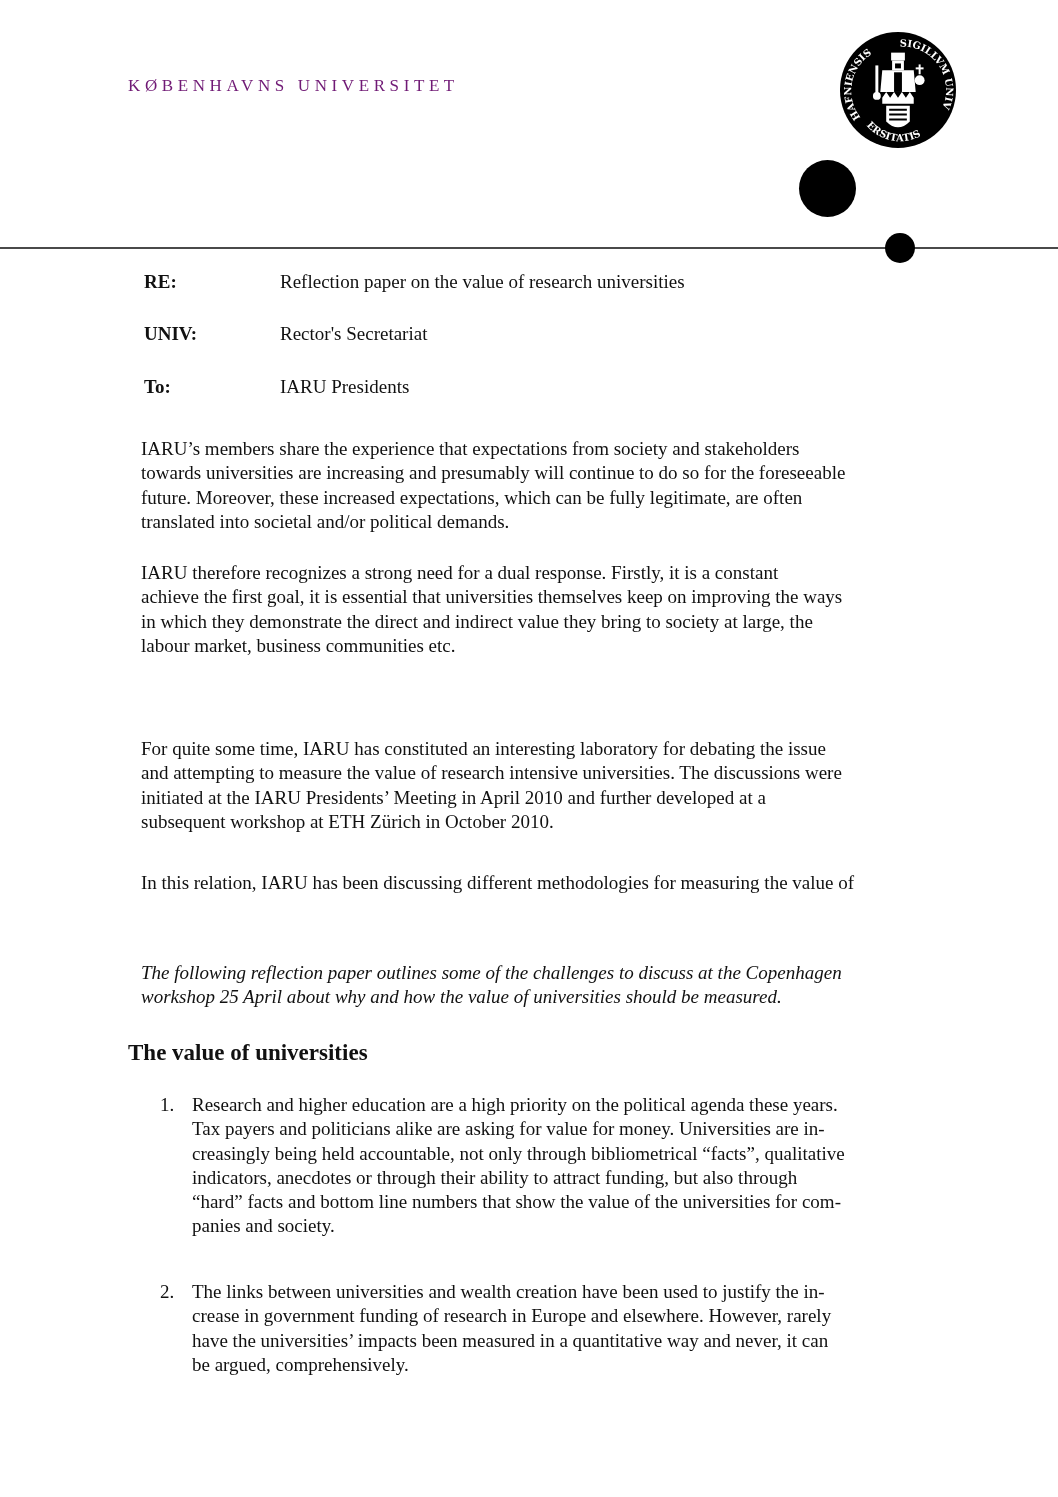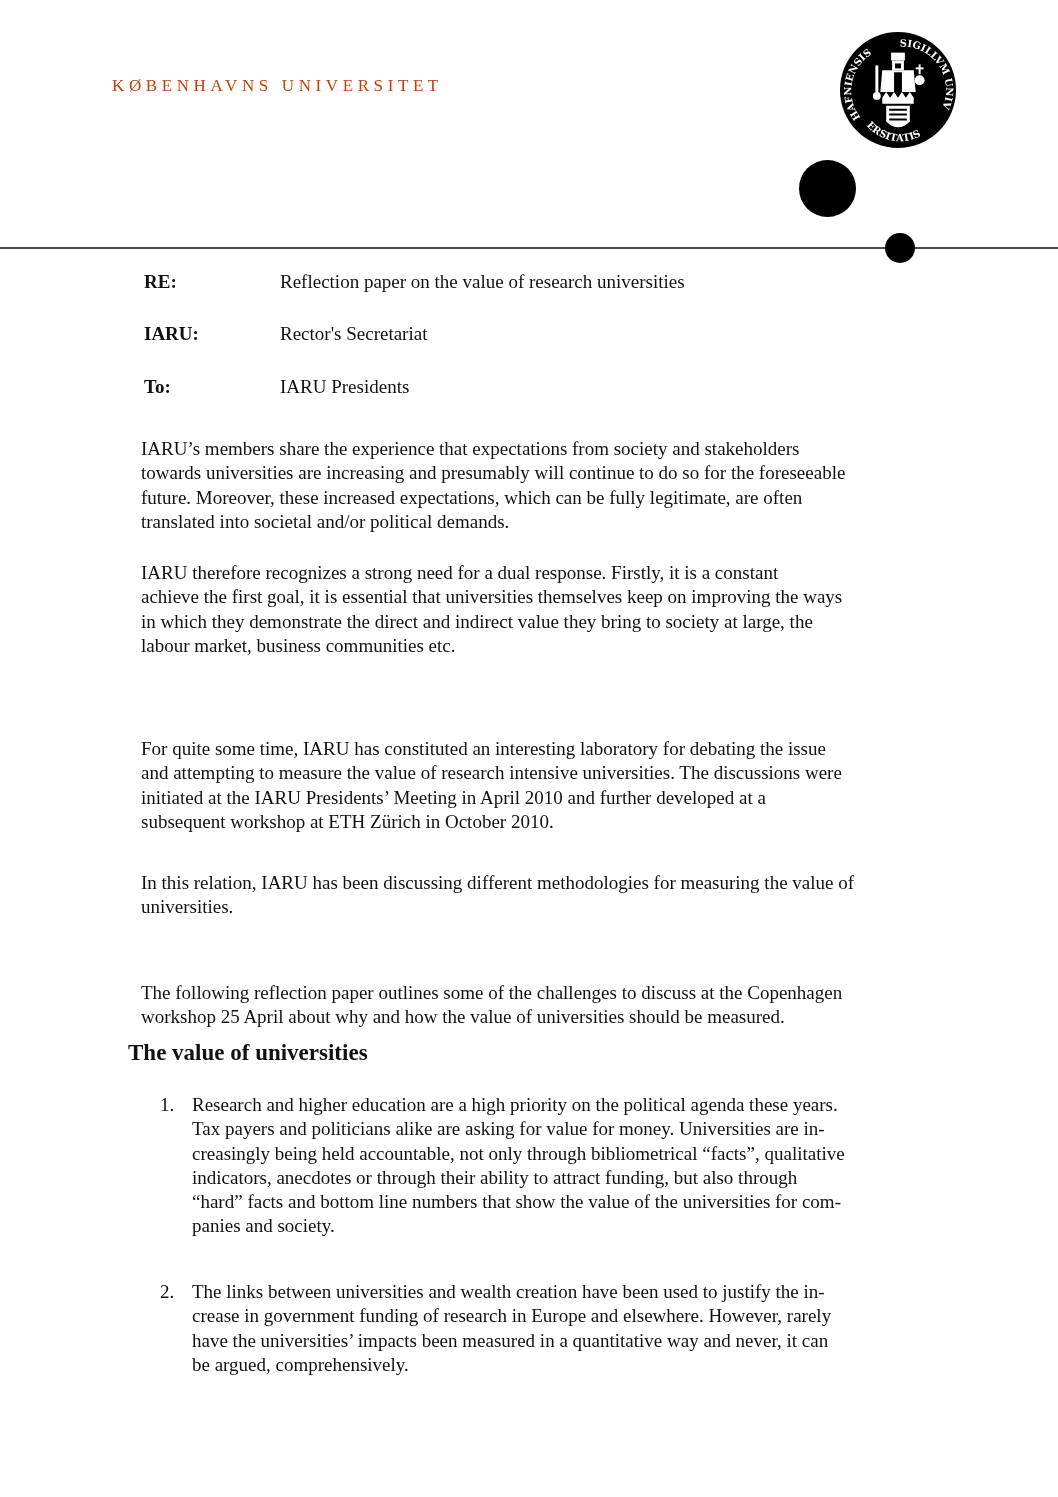--- a/index.html
+++ b/index.html
@@ -1,19 +1,19 @@
 <!DOCTYPE html>
 <html><head>
   <meta charset="utf-8">
   <style>
     html, body { margin: 0; padding: 0; background: #ffffff; }
     body { width: 1058px; height: 1497px; position: relative; overflow: hidden;
            font-family: "Liberation Serif", "DejaVu Serif", serif; color: #111; }
-    .univ-name { position: absolute; left: 112px; top: 76px; font-size: 17px;
-                 letter-spacing: 4.6px; color: #c2410c; }
+    .univ-name { position: absolute; left: 128px; top: 76px; font-size: 17px;
+                 letter-spacing: 4.6px; color: #701a75; }
     .seal { position: absolute; left: 839px; top: 31px; width: 118px; height: 118px; }
     .dot-large { position: absolute; left: 799px; top: 160px; width: 57px; height: 57px;
                  border-radius: 50%; background: #000; }
     .rule { position: absolute; left: 0; top: 247px; width: 1058px; height: 2px; background: #4a4a4a; }
     .dot-small { position: absolute; left: 885px; top: 233px; width: 30px; height: 30px;
                  border-radius: 50%; background: #000; }
     .memo-row { position: absolute; left: 128px; font-size: 19px; }
     .memo-label { position: absolute; left: 16px; font-weight: bold; white-space: nowrap; }
     .memo-value { position: absolute; left: 152px; white-space: nowrap; }
     .para { position: absolute; left: 128px; width: 810px; font-size: 19px; line-height: 24.3px; margin: 13px; }
@@ -65,21 +65,21 @@
 
 <div class="dot-large"></div>
 <div class="rule"></div>
 <div class="dot-small"></div>
 
 <div class="memo-row" style="top:271px;">
   <span class="memo-label">RE:</span>
   <span class="memo-value">Reflection paper on the value of research universities</span>
 </div>
 <div class="memo-row" style="top:323px;">
-  <span class="memo-label">IARU:</span>
+  <span class="memo-label">UNIV:</span>
   <span class="memo-value">Rector's Secretariat</span>
 </div>
 <div class="memo-row" style="top:376px;">
   <span class="memo-label">To:</span>
   <span class="memo-value">IARU Presidents</span>
 </div>
 
 <div class="para" style="top:424px;">
   <div>IARU’s members share the experience that expectations from society and stakeholders</div>
   <div>towards universities are increasing and presumably will continue to do so for the foreseeable</div>
@@ -96,24 +96,23 @@
 
 <div class="para" style="top:724px;">
   <div>For quite some time, IARU has constituted an interesting laboratory for debating the issue</div>
   <div>and attempting to measure the value of research intensive universities. The discussions were</div>
   <div>initiated at the IARU Presidents’ Meeting in April 2010 and further developed at a</div>
   <div>subsequent workshop at ETH Zürich in October 2010.</div>
 </div>
 
 <div class="para" style="top:858px;">
   <div>In this relation, IARU has been discussing different methodologies for measuring the value of</div>
-  <div>universities.</div>
 </div>
 
-<div class="para" style="top:968px;">
+<div class="para" style="top:948px;font-style:italic;">
   <div>The following reflection paper outlines some of the challenges to discuss at the Copenhagen</div>
   <div>workshop 25 April about why and how the value of universities should be measured.</div>
 </div>
 
 <h2 class="heading">The value of universities</h2>
 
 <div class="list-item" style="top:1093px;">
   <span class="list-num">1.</span>
   <div class="list-text">
     <div>Research and higher education are a high priority on the political agenda these years.</div>

